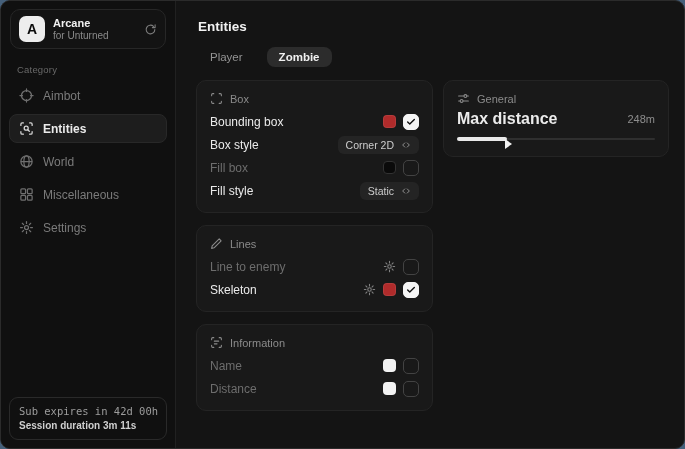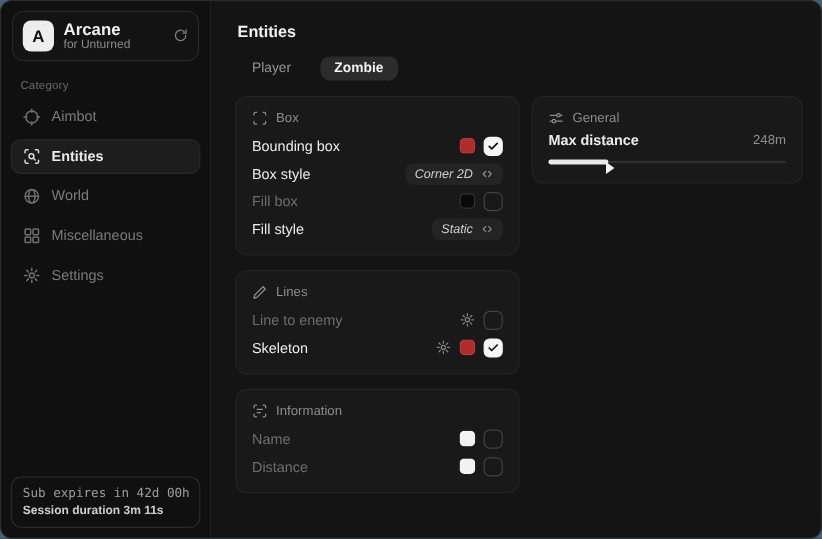--- a/index.html
+++ b/index.html
@@ -34,21 +34,21 @@
     background:#131313;
   }
   .logo {
     width:26px; height:26px; border-radius:7px;
     background:#ededed; color:#0c0c0c;
     font-weight:bold; font-size:14px;
     display:flex; align-items:center; justify-content:center;
     flex:0 0 26px;
   }
   .brand-text { flex:1; line-height:1.15; }
-  .brand-name { font-size:14px; font-weight:700; color:#f0f0f0; }
+  .brand-name { font-size:11px; font-weight:700; color:#f0f0f0; }
   .brand-sub  { font-size:10px; color:#8a8a8a; }
   .refresh-btn { color:#7d7d7d; display:flex; cursor:pointer; }
   .cat-label {
     margin:15px 0 4px 16px;
     font-size:9.5px; color:#696969; letter-spacing:.2px;
   }
   .nav { display:flex; flex-direction:column; }
   .nav-item {
     margin:2px 8px;
     padding:6px 9px;
@@ -119,30 +119,29 @@
     cursor:pointer;
   }
   .checkbox.checked { background:#f5f5f5; border-color:#f5f5f5; color:#111; }
   .checkbox:not(.checked) svg { display:none; }
   .dropdown {
     display:flex; align-items:center; gap:7px;
     background:#242424; border-radius:6px;
     padding:3px 8px;
     font-size:10.5px; color:#cdcdcd;
     cursor:pointer;
-    font-style:italic;
   }
   .dropdown .dico { color:#8f8f8f; display:flex; }
   .gear-mini { color:#828282; display:flex; cursor:pointer; }
   
   .gen-row {
     display:flex; align-items:center; justify-content:space-between;
     margin-top:4px;
   }
-  .gen-label { font-size:12px; font-weight:600; color:#ebebeb; }
+  .gen-label { font-size:16px; font-weight:600; color:#ebebeb; }
   .gen-value { font-size:11px; color:#8d8d8d; }
   .slider { position:relative; height:14px; margin-top:4px; cursor:pointer; }
   .slider-track {
     position:absolute; left:0; right:0; top:6px; height:2px;
     background:#2f2f2f; border-radius:2px;
   }
   .slider-fill {
     position:absolute; left:0; top:5px; height:4px;
     background:#e9e9e9; border-radius:2px;
   }

